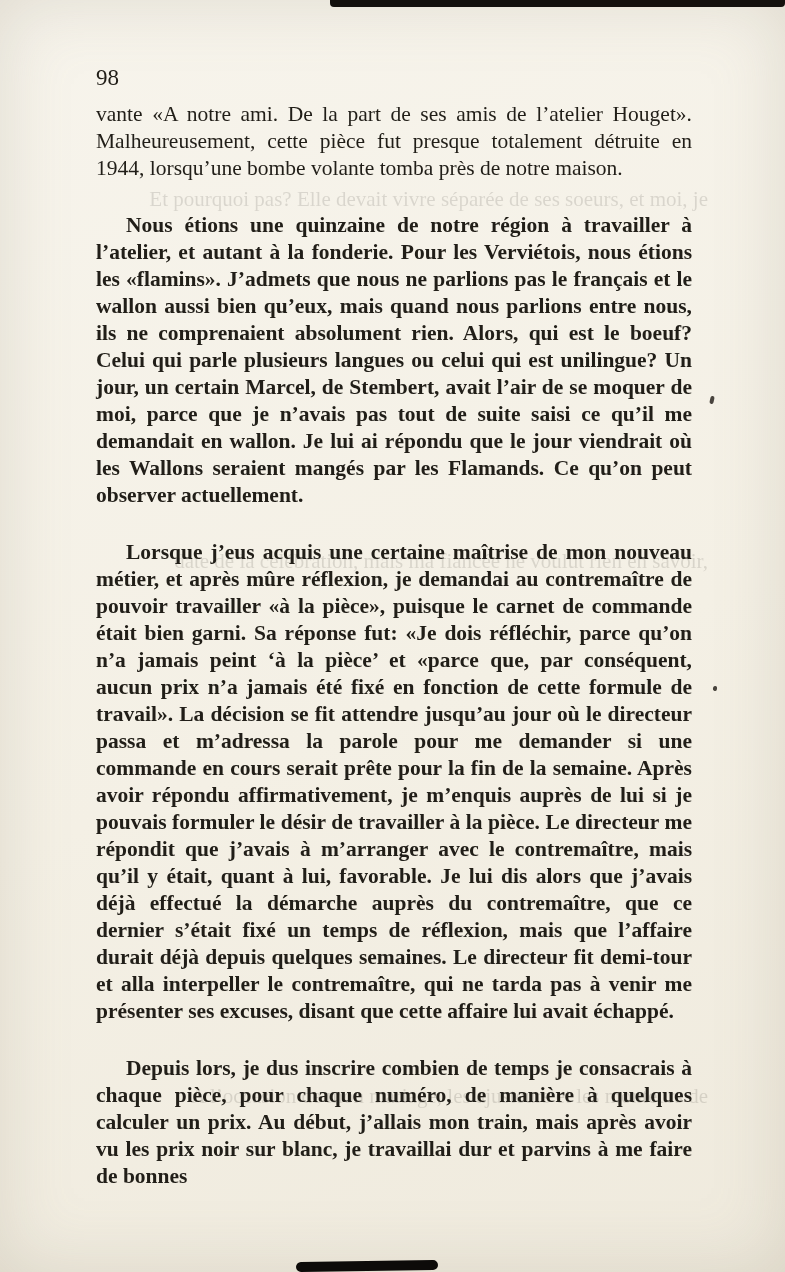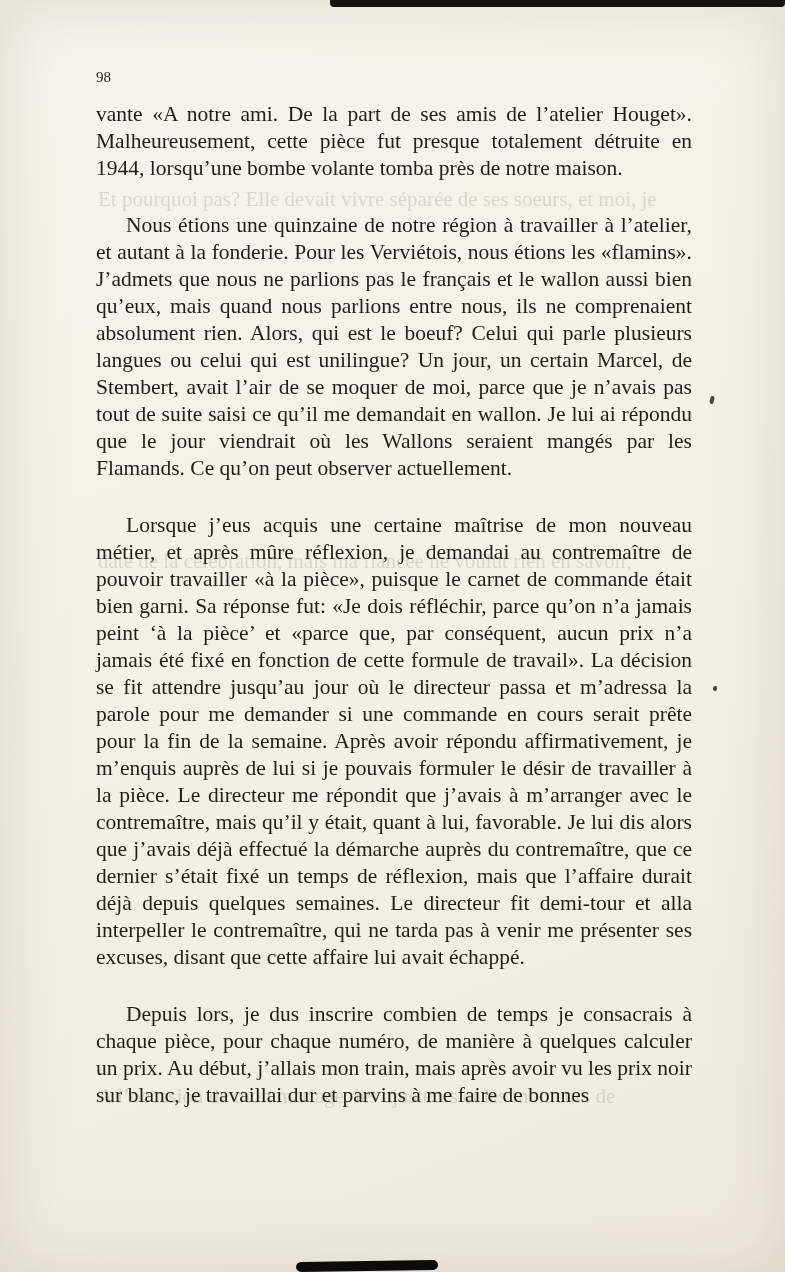--- a/index.html
+++ b/index.html
@@ -20,41 +20,42 @@
     }
     .text-block {
       position: absolute;
       left: 96px;
       top: 64px;
       width: 612px;
       font-size: 21.5px;
       line-height: 27px;
     }
     .page-number {
-      font-size: 15px;
+      font-size: 23px;
       margin: 0 0 10px 0;
     }
     p.para {
       margin: 0 16px 30px 0;
       text-align: justify;
     }
-    p.para.indent { text-indent: 30px; }
+    p.para.indent { text-indent: 30px; font-weight: bold; }
     p.para.last { margin-bottom: 0; }
     .ghost {
       position: absolute;
       left: 98px;
       width: 610px;
       font-size: 21px;
       line-height: 26px;
       color: #3e3a33;
       opacity: 0.15;
       filter: blur(0.6px);
       pointer-events: none;
       white-space: nowrap;
       overflow: hidden;
+      text-align: right;
     }
     .ghost-1 { top: 186px; }
     .ghost-2 { top: 506px; }
     .ghost-3 { top: 532px; margin-top: 16px; }
     .ghost-4 { top: 1083px; }
     .artifact-top-strip {
       position: absolute;
       top: 0;
       left: 330px;
       width: 455px;

